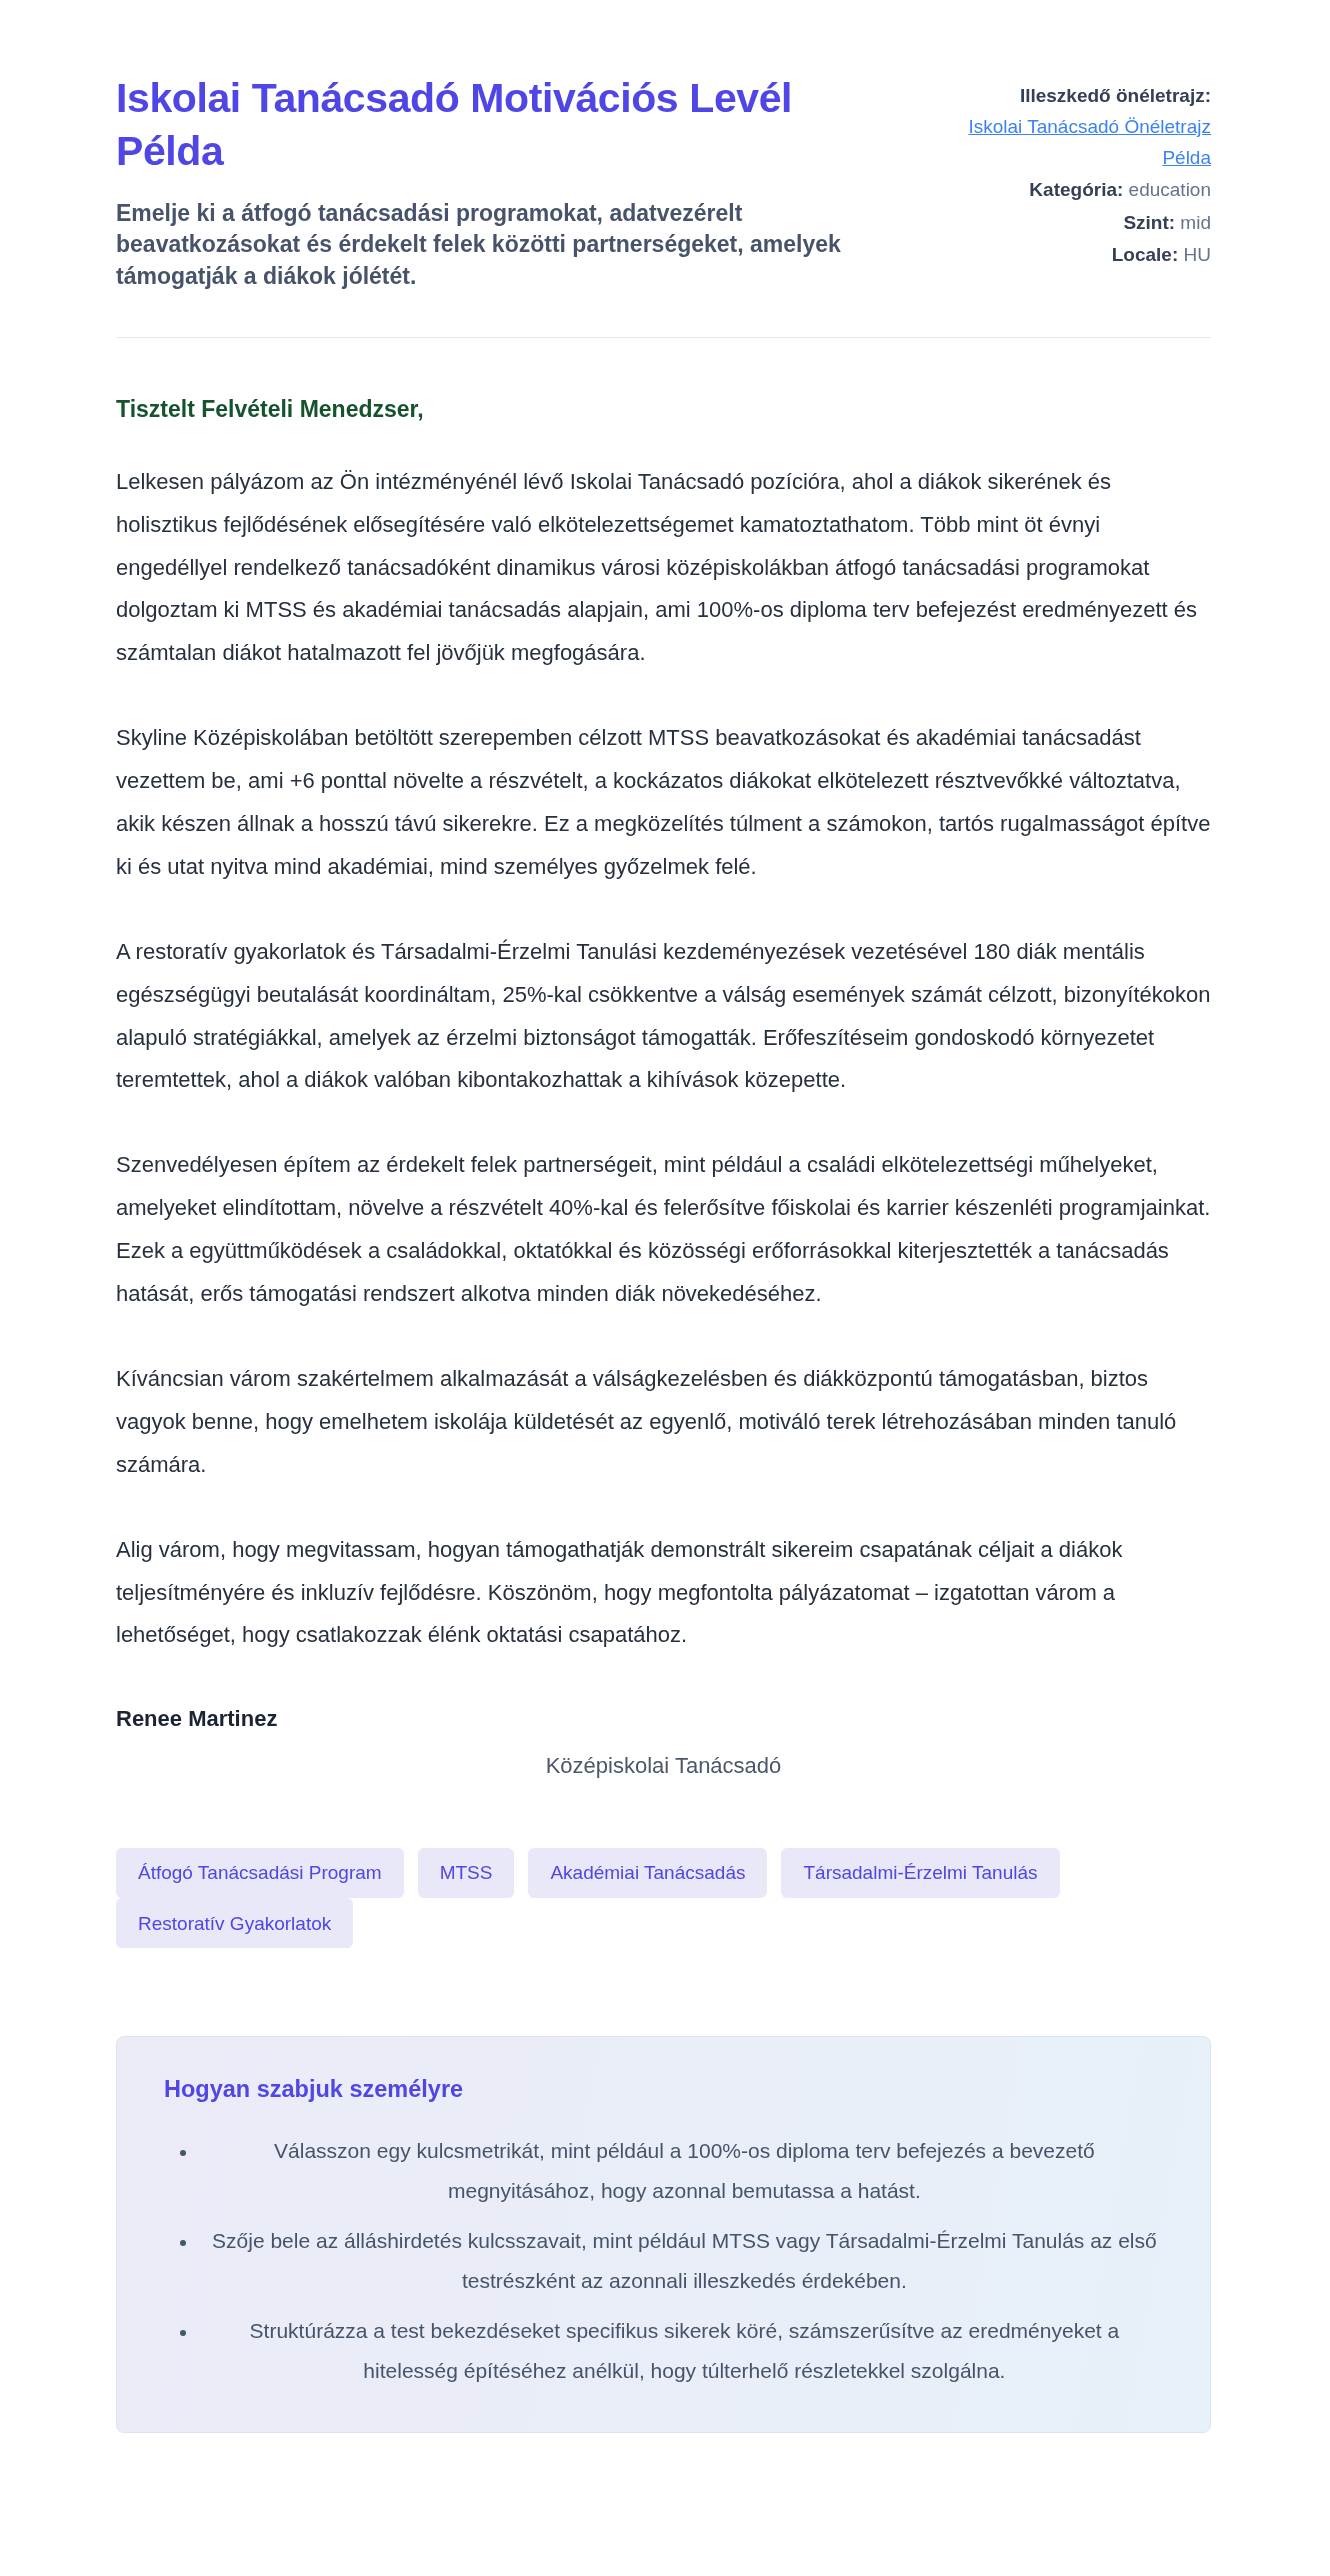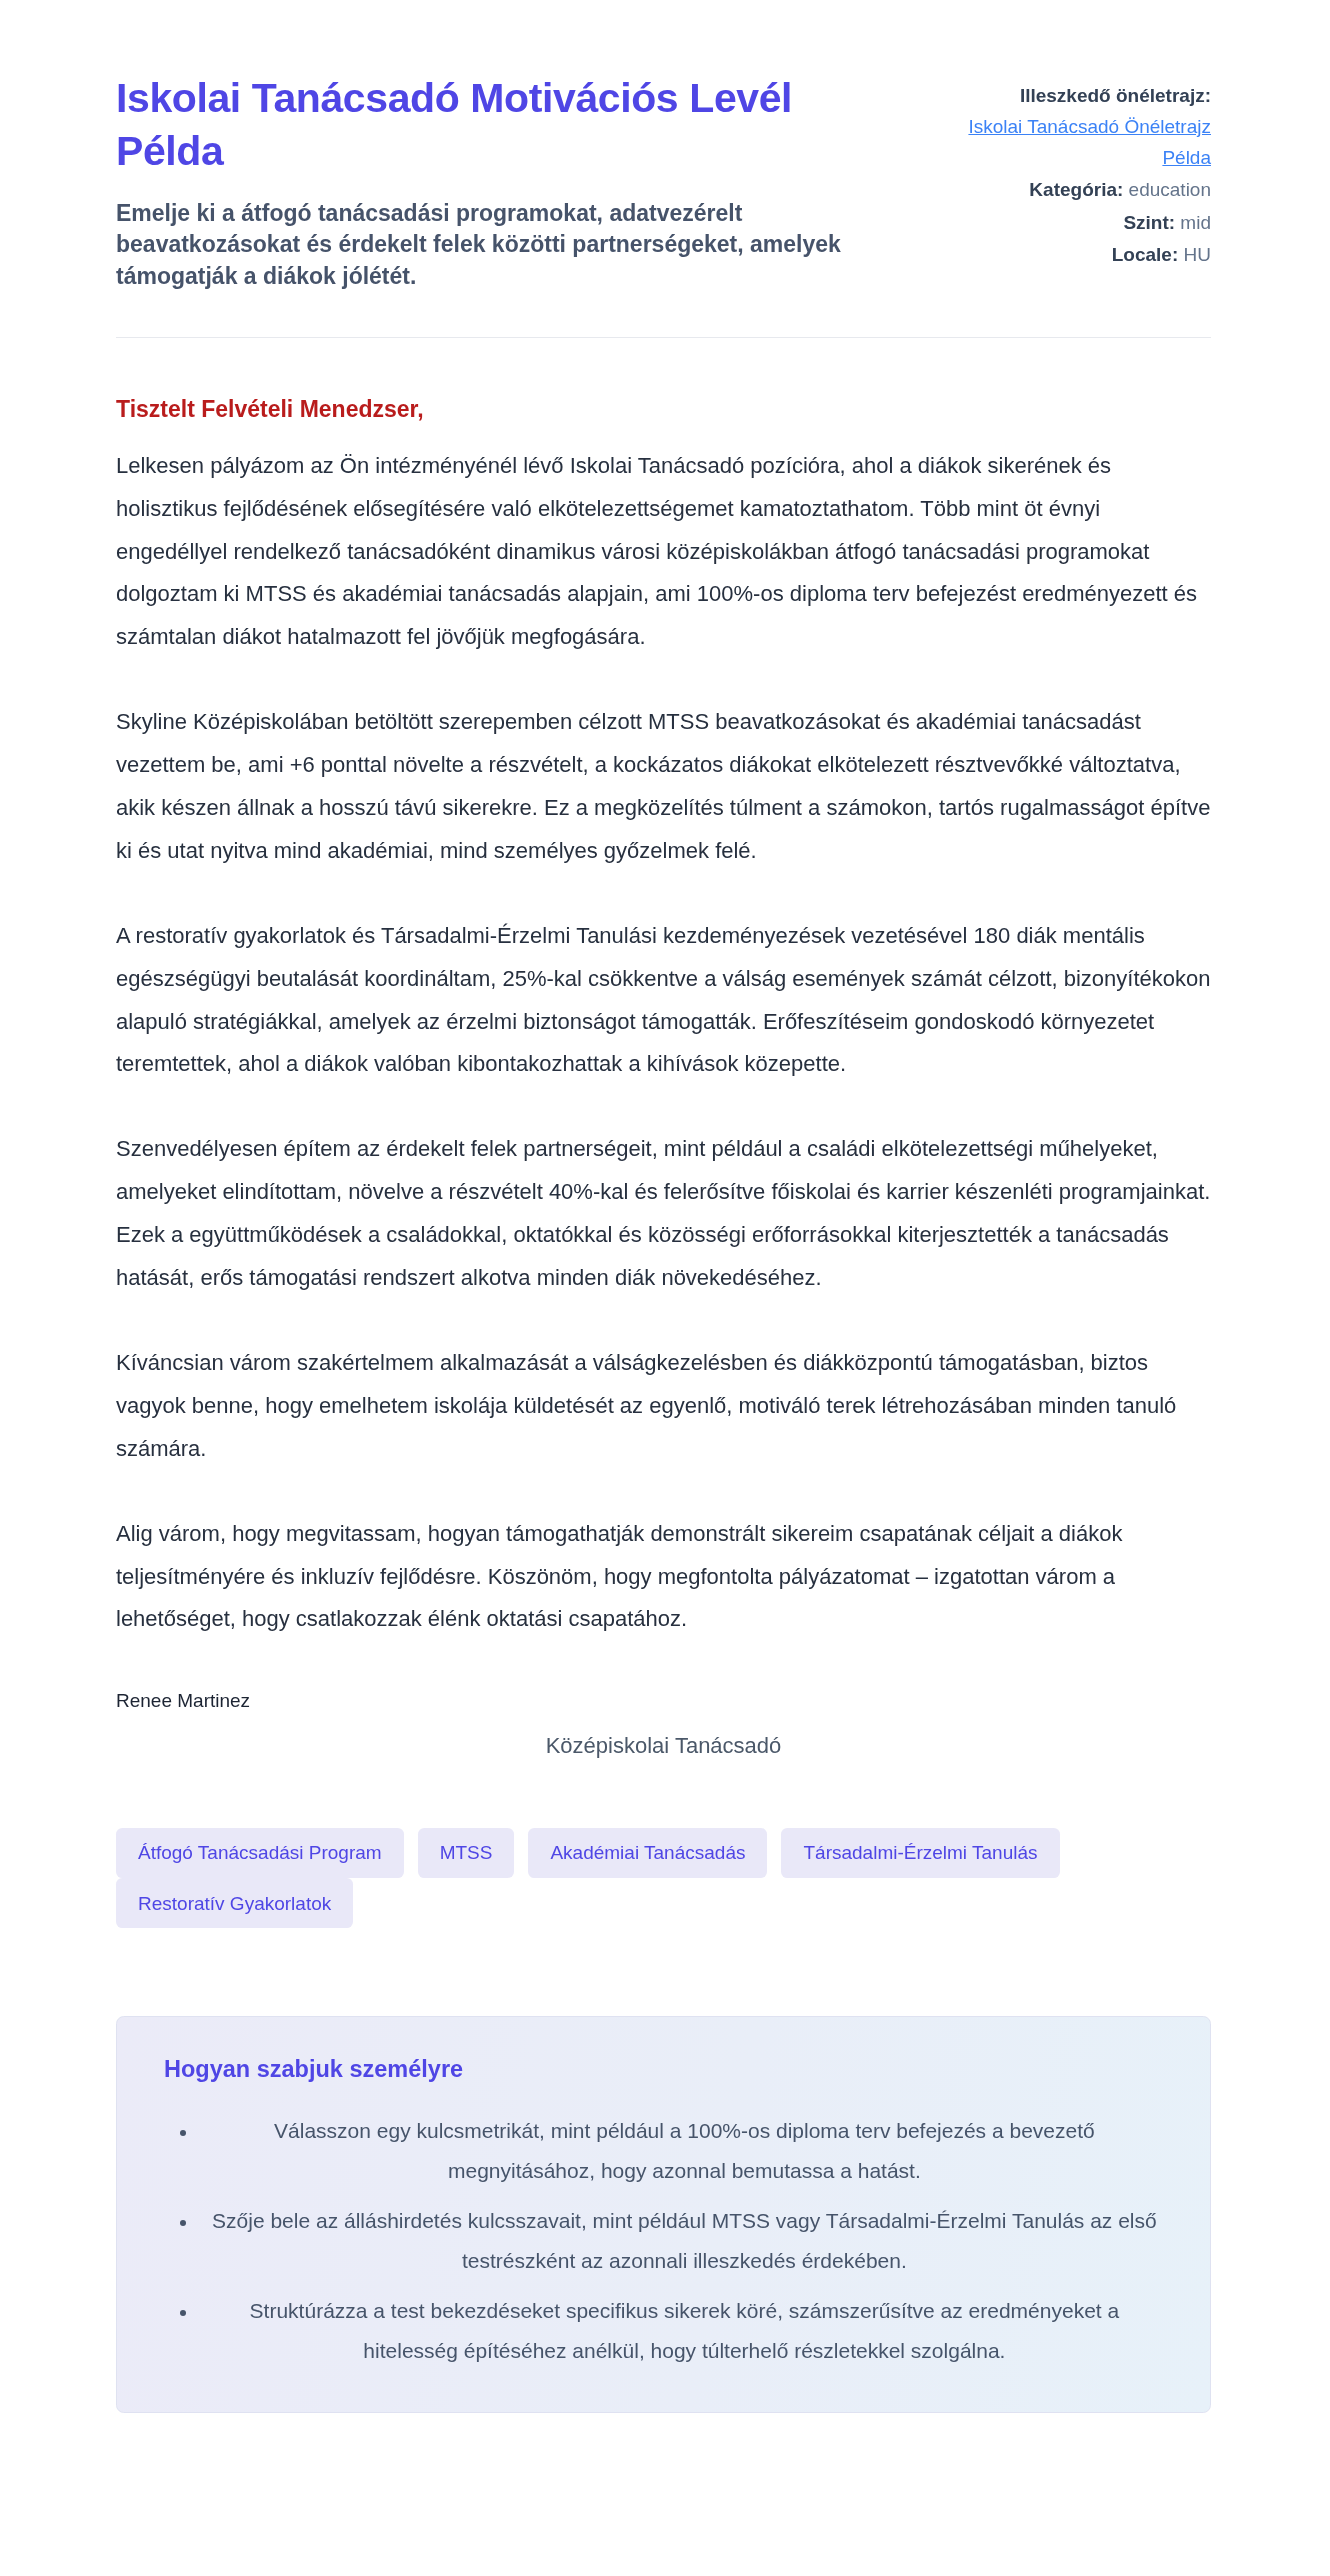--- a/index.html
+++ b/index.html
@@ -69,34 +69,34 @@
   .divider {
     border: none;
     border-top: 1.6px solid #e7e9ee;
     margin: 44px 0 58px 0;
   }
 
   
   .greeting {
     font-size: 23px;
     font-weight: 600;
-    color: #b91c1c;
-    margin-bottom: 22px;
+    color: #14532d;
+    margin-bottom: 38px;
   }
   .para {
     font-size: 22px;
     line-height: 1.95;
     color: #27303f;
     margin-bottom: 42px;
     max-width: 1103px;
   }
   .signature { margin-top: 49px; }
   .signature-name {
-    font-size: 19px;
-    font-weight: 400;
+    font-size: 22px;
+    font-weight: 700;
     color: #1c2433;
   }
   .signature-role {
     font-size: 22px;
     color: #4b5869;
     margin-top: 20.3px;
     text-align: center;
   }
 
   

